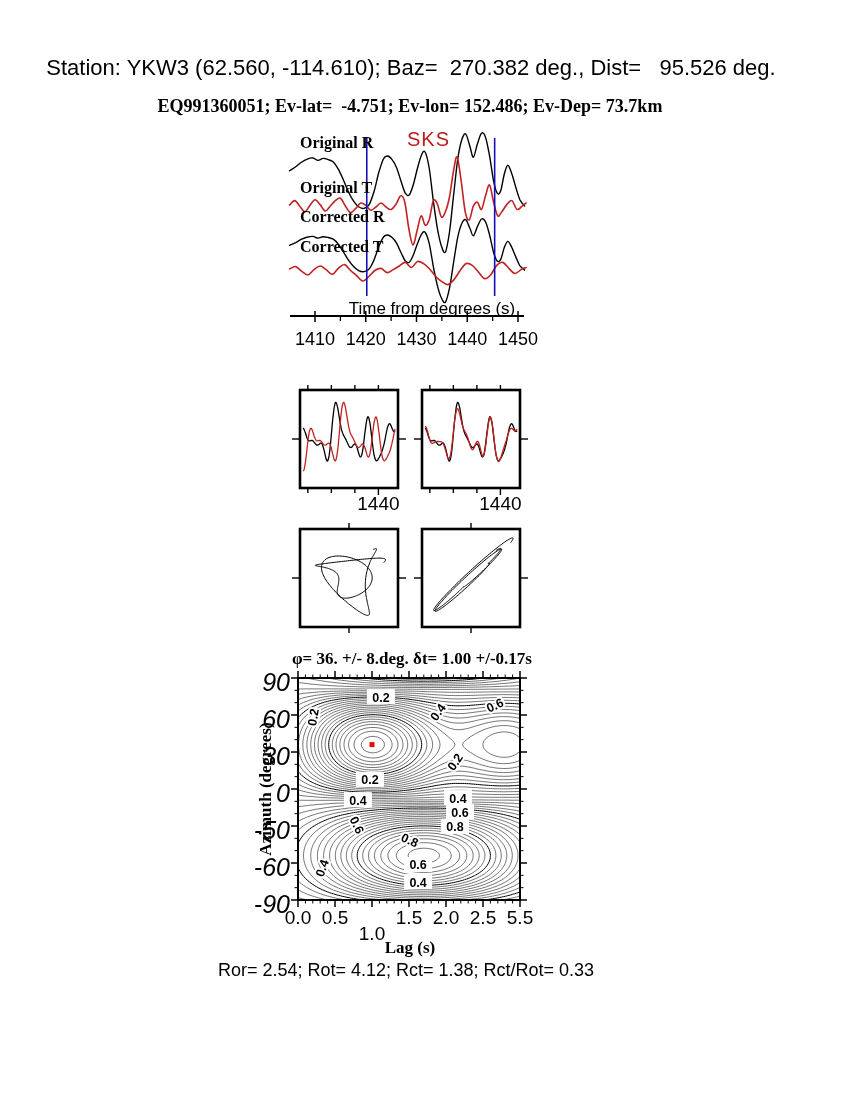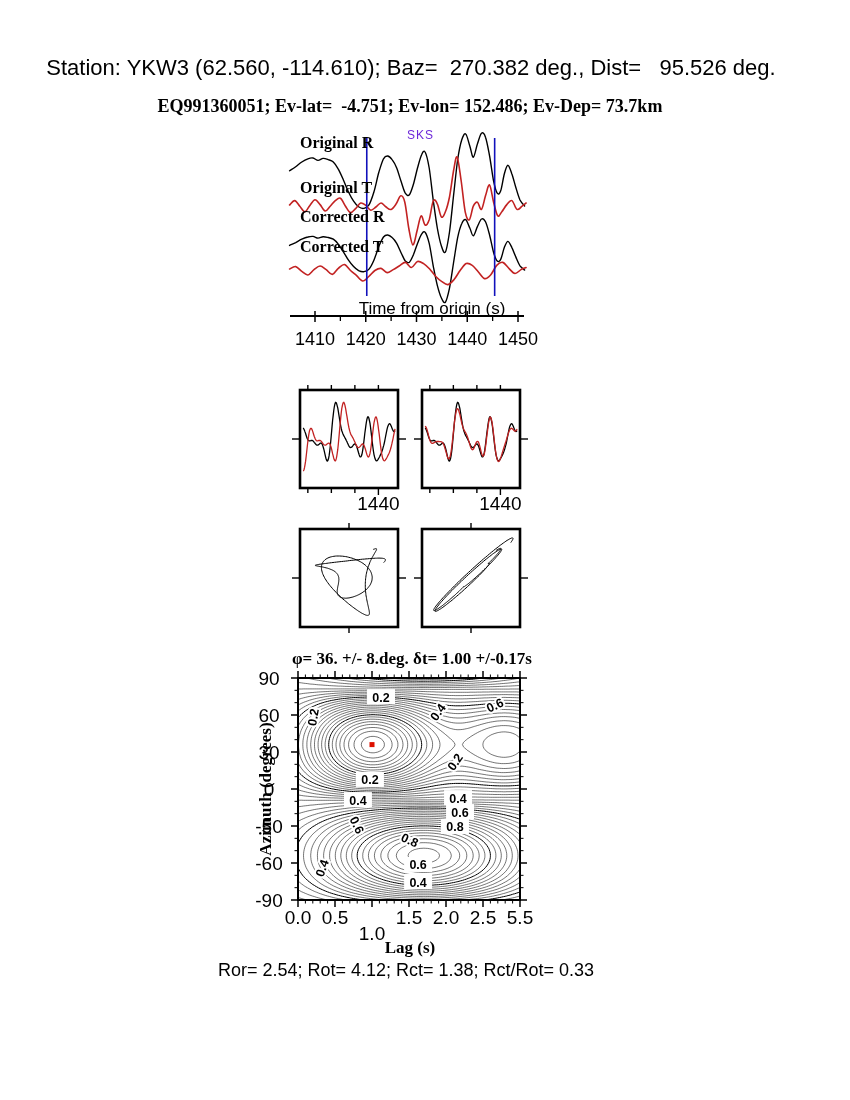--- a/index.html
+++ b/index.html
@@ -4,26 +4,26 @@
 <style>
   html,body{margin:0;padding:0;background:#fff;}
   .page{position:relative;width:850px;height:1100px;background:#ffffff;overflow:hidden;
         font-family:"Liberation Sans","DejaVu Sans",sans-serif;color:#000;}
   svg{position:absolute;left:0;top:0;}
   .abs{position:absolute;white-space:pre;}
   .ctr{transform:translateX(-50%);}
   .serifb{font-family:"Liberation Serif","DejaVu Serif",serif;font-weight:bold;}
   .t1{font-size:22px;}
   .t2{font-size:18px;}
-  .sks{font-size:12px;color:#6d28d9;letter-spacing:1px;}
+  .sks{font-size:20px;color:#b91c1c;letter-spacing:1px;}
   .trlbl{font-size:16px;}
   .axt{font-size:17px;}
   .tickl{position:absolute;transform:translateX(-50%);font-size:18px;white-space:pre;}
   .tickbig{position:absolute;transform:translateX(-50%);font-size:19px;white-space:pre;}
-  .ylbl{position:absolute;font-size:19px;text-align:center;width:42px;white-space:pre;}
+  .ylbl{position:absolute;font-size:25px;text-align:right;width:42px;white-space:pre;font-style:italic;}
   .contitle{font-size:17px;}
   .azlbl{font-size:17px;transform:translate(-50%,-50%) rotate(-90deg);transform-origin:center;}
   .laglbl{font-size:17px;}
   .stats{font-size:18px;}
 </style>
 </head>
 <body>
 
 <div class="page">
   <svg id="plot" width="850" height="1100">
@@ -208,21 +208,21 @@
       <line x1="291" y1="900" x2="298" y2="900" stroke="#000" stroke-width="1.5"></line>
       <line x1="520" y1="900" x2="527" y2="900" stroke="#000" stroke-width="1.5"></line>
       <rect x="298" y="678" width="222" height="222" fill="none" stroke="#000" stroke-width="2"></rect>
     </svg>
 
   <div class="abs t1" style="left:0;top:55px;width:822px;text-align:center;">Station: YKW3 (62.560, -114.610); Baz=  270.382 deg., Dist=   95.526 deg.</div>
   <div class="abs t2 serifb" style="left:0;top:96px;width:820px;text-align:center;">EQ991360051; Ev-lat=  -4.751; Ev-lon= 152.486; Ev-Dep= 73.7km</div>
 
   <div class="abs sks" style="left:407px;top:128px;">SKS</div>
 
-  <div class="abs axt ctr" style="left:432px;top:299px;">Time from origin (s)</div>
+  <div class="abs axt ctr" style="left:432px;top:299px;">Time from degrees (s)</div>
 
   <div class="abs contitle serifb ctr" style="left:412px;top:649px;">φ= 36. +/- 8.deg. δt= 1.00 +/-0.17s</div>
 
   <div class="abs azlbl serifb" style="left:266px;top:789px;">Azimuth (degrees)</div>
 
   <div class="abs laglbl serifb ctr" style="left:410px;top:938px;">Lag (s)</div>
 
   <div class="abs stats ctr" style="left:406px;top:960px;">Ror= 2.54; Rot= 4.12; Rct= 1.38; Rct/Rot= 0.33</div>
 <div class="abs trlbl serifb" style="position: absolute; left: 300px; top: 134px;">Original R</div>
     <div class="abs trlbl serifb" style="position: absolute; left: 300px; top: 179px;">Original T</div>

